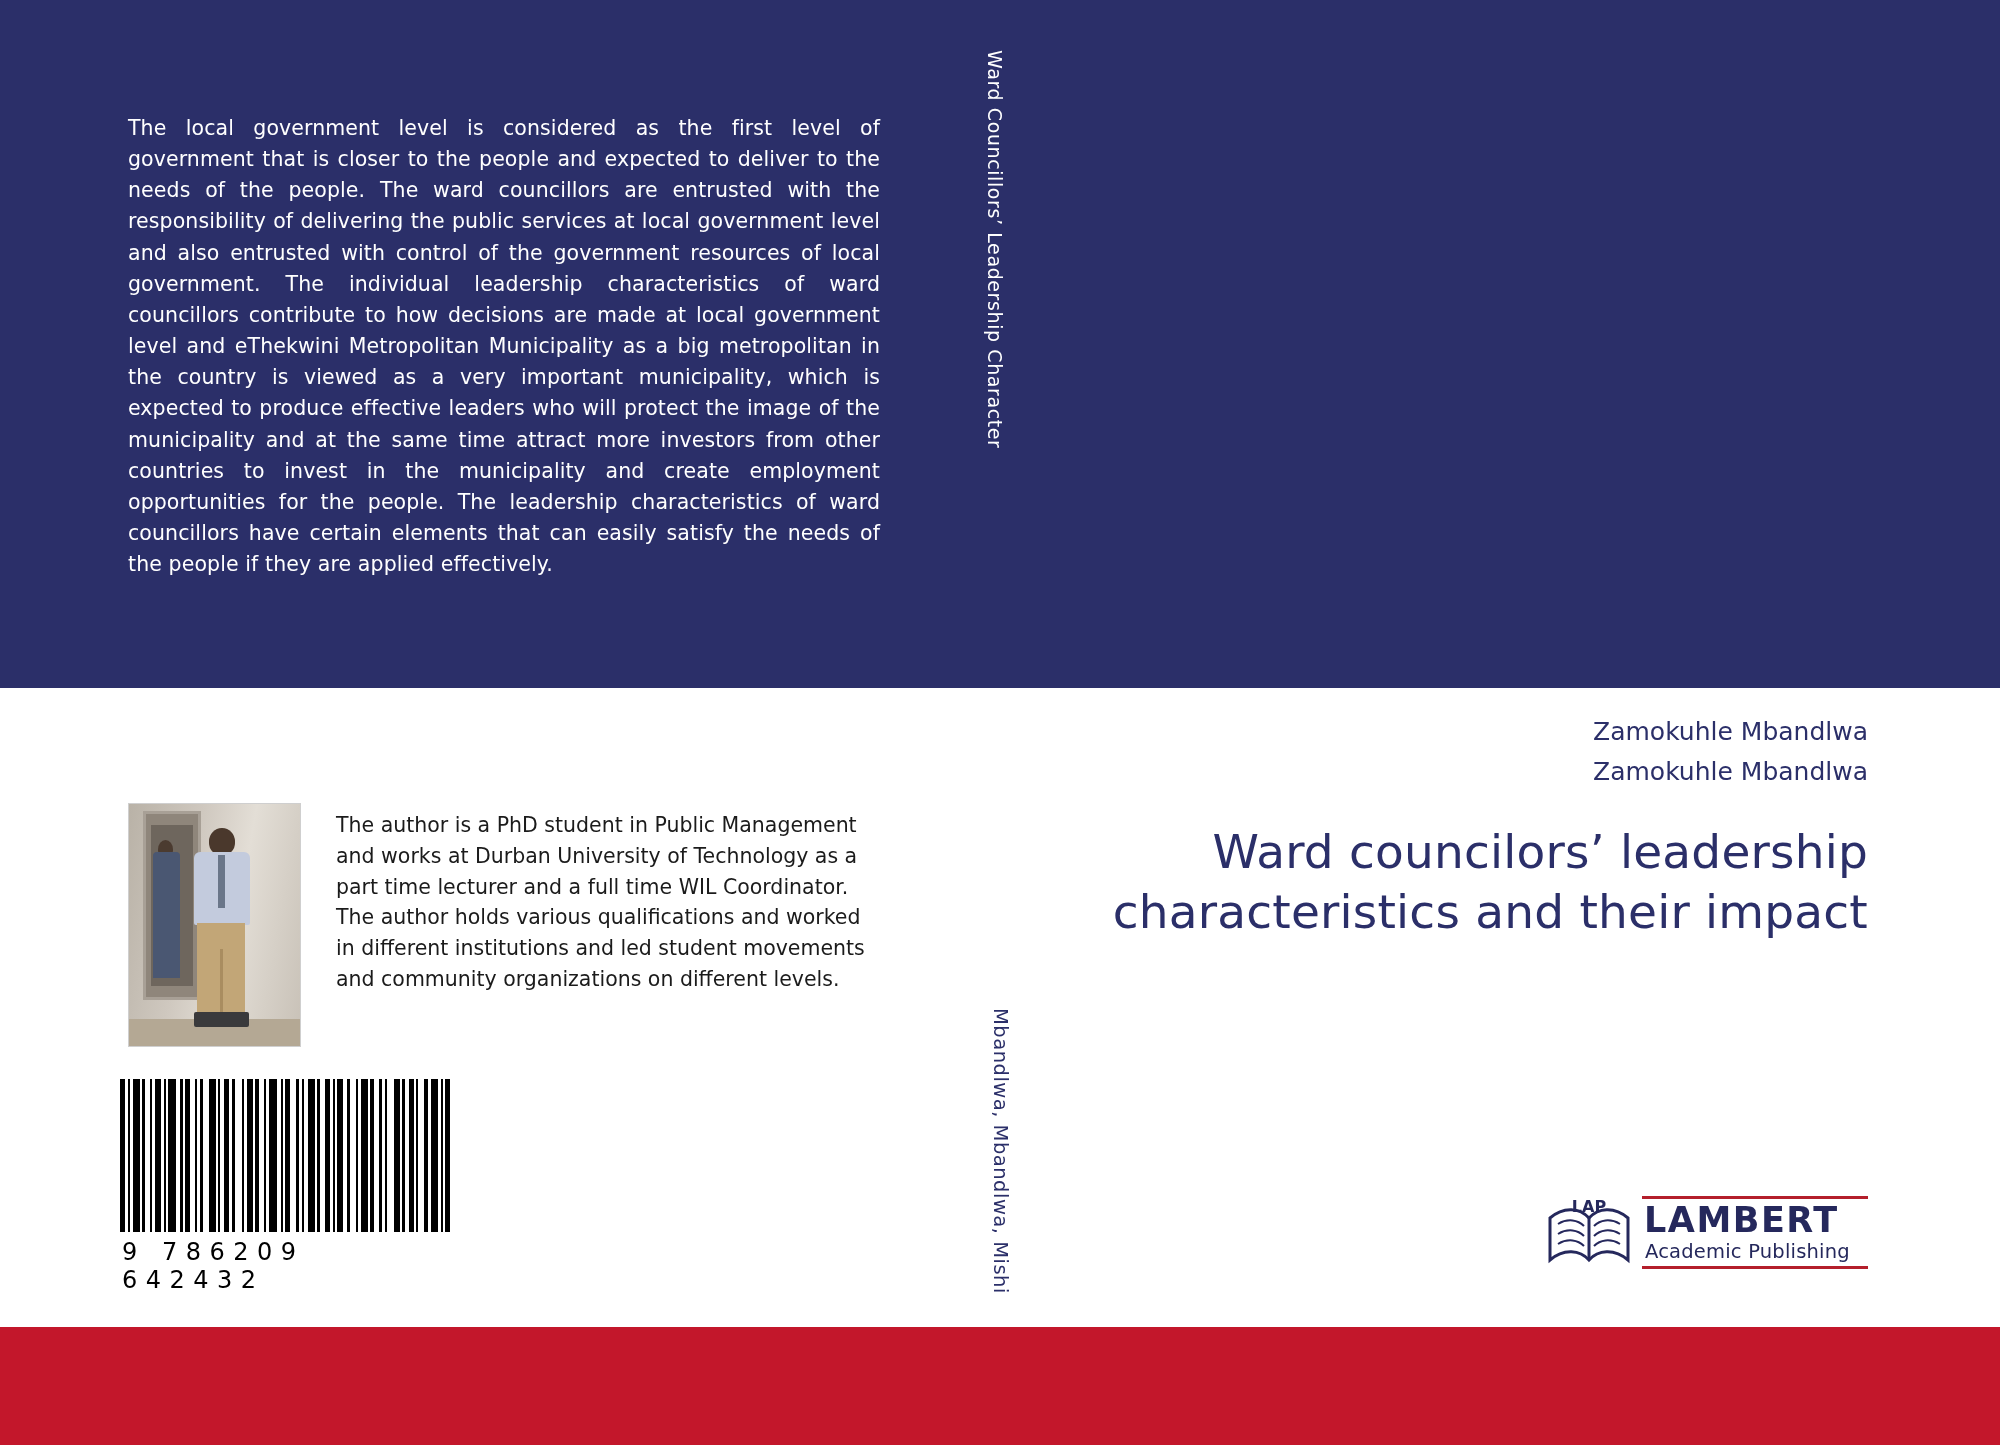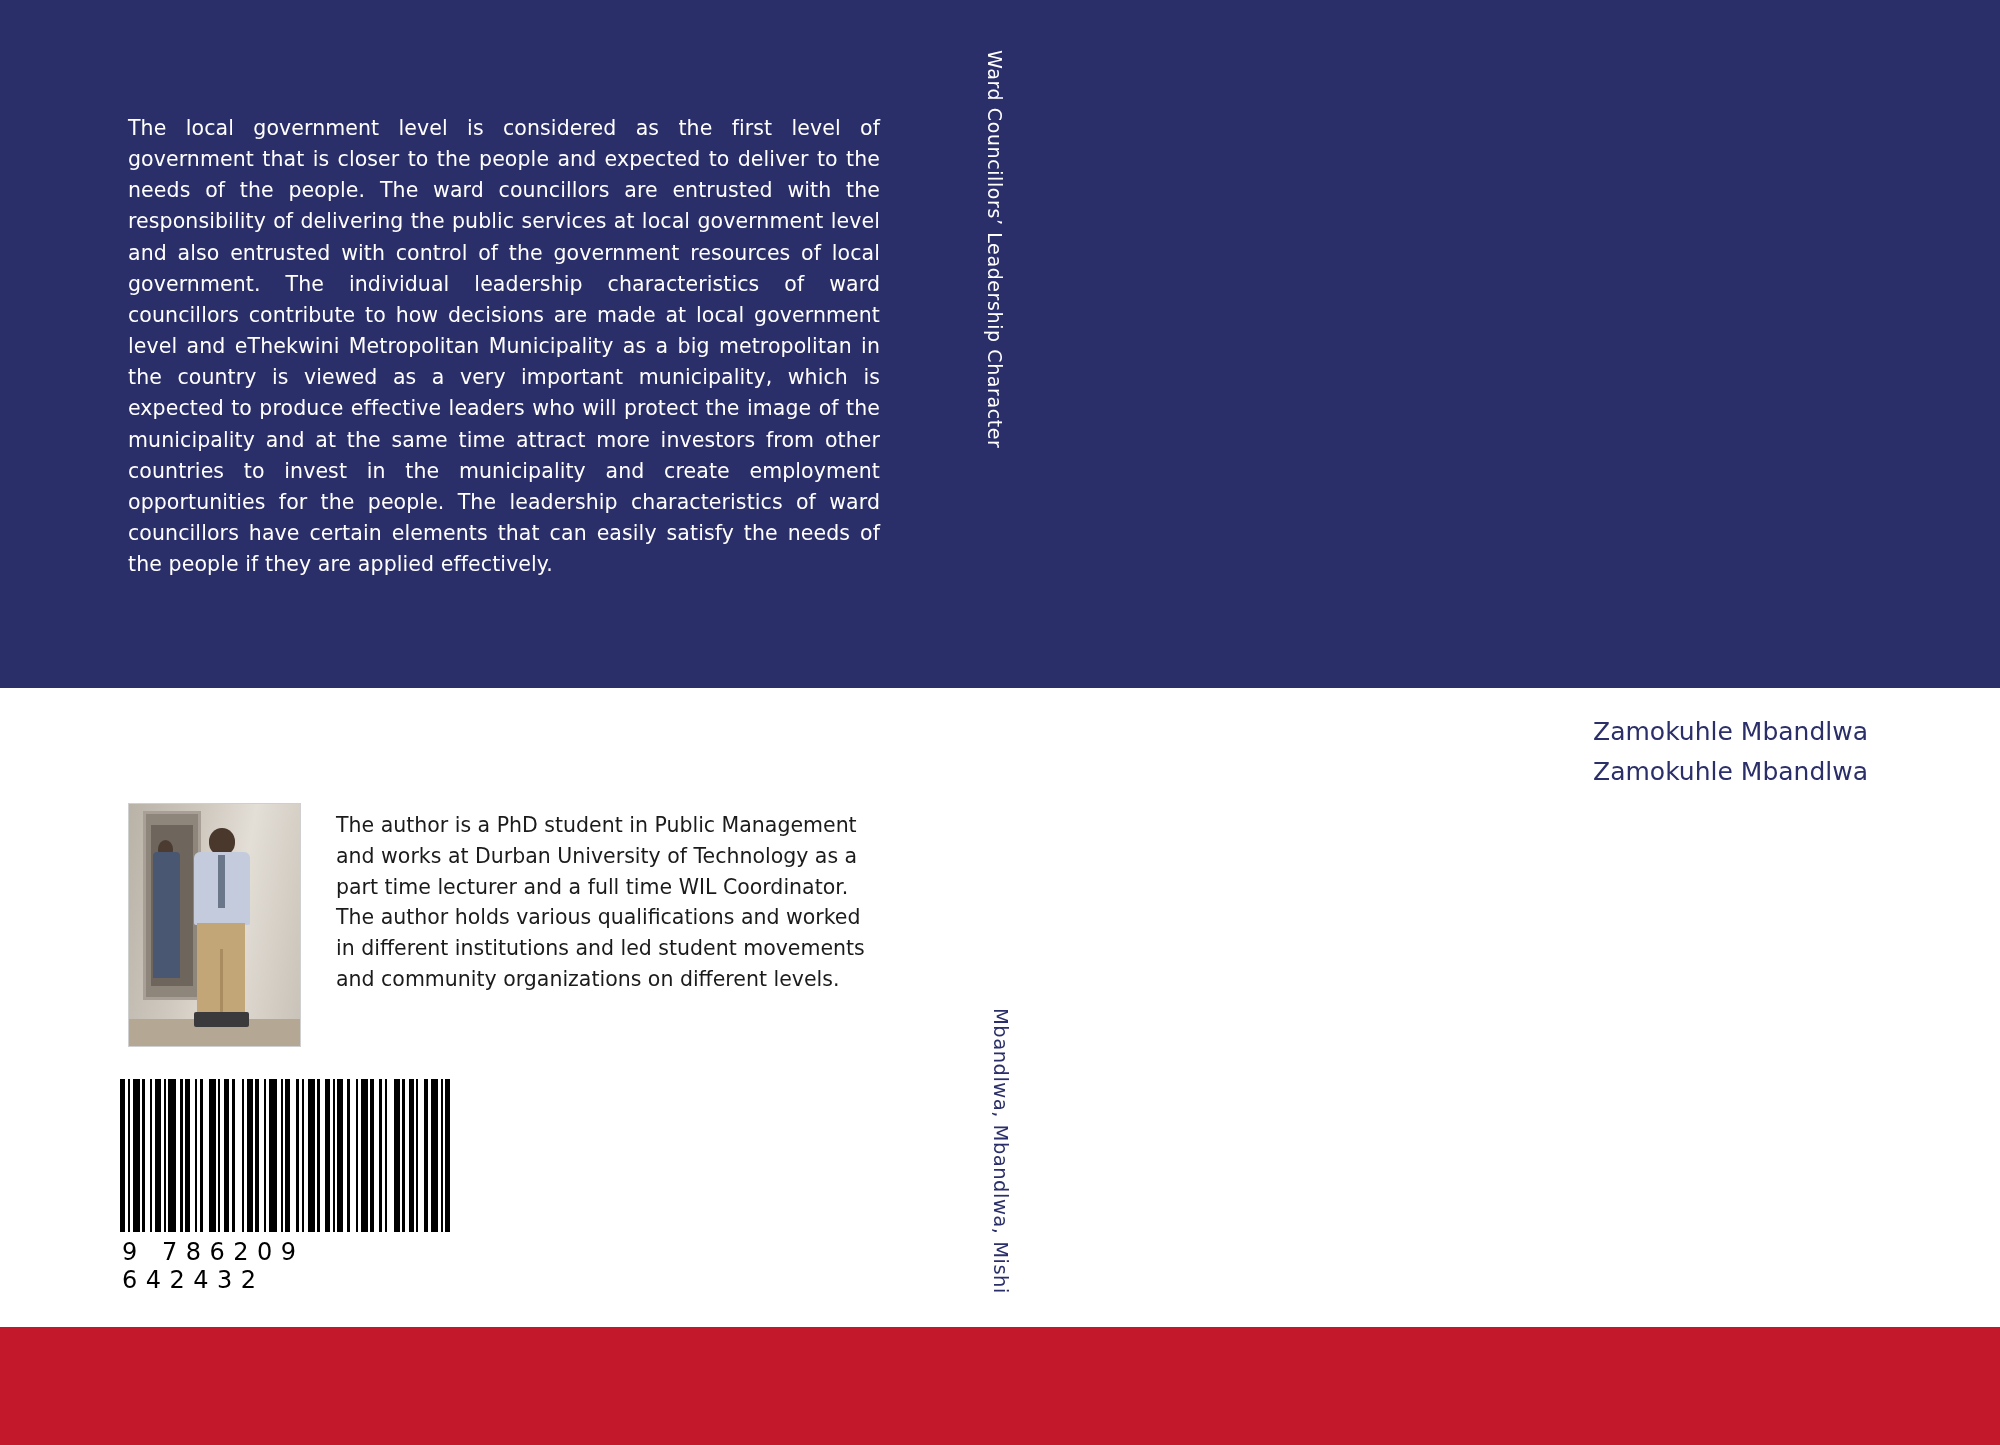--- a/index.html
+++ b/index.html
@@ -379,16 +379,38 @@
       <i style="width:5px"></i>
     </div>
     <div class="barcode-digits">9 786209 642432</div>
   </div>
 
   <div class="front-authors">
     <div>Zamokuhle Mbandlwa</div>
     <div>Zamokuhle Mbandlwa</div>
   </div>
 
-
-
+  <div class="front-title">Ward councilors’ leadership characteristics and their impact</div>
+
+
+  <div class="logo">
+    <div class="logo-book">
+      <svg viewBox="0 0 86 76" width="86" height="76">
+        <path d="M4 20 C18 8, 34 10, 43 20 C52 10, 68 8, 82 20 L82 62 C68 50, 52 52, 43 62 C34 52, 18 50, 4 62 Z" fill="#ffffff" stroke="#25285c" stroke-width="3"></path>
+        <path d="M43 20 L43 62" stroke="#25285c" stroke-width="3"></path>
+        <path d="M12 26 C22 20, 32 22, 38 28" stroke="#25285c" stroke-width="2" fill="none"></path>
+        <path d="M12 36 C22 30, 32 32, 38 38" stroke="#25285c" stroke-width="2" fill="none"></path>
+        <path d="M12 46 C22 40, 32 42, 38 48" stroke="#25285c" stroke-width="2" fill="none"></path>
+        <path d="M48 28 C54 22, 64 20, 74 26" stroke="#25285c" stroke-width="2" fill="none"></path>
+        <path d="M48 38 C54 32, 64 30, 74 36" stroke="#25285c" stroke-width="2" fill="none"></path>
+        <path d="M48 48 C54 42, 64 40, 74 46" stroke="#25285c" stroke-width="2" fill="none"></path>
+        <text x="43" y="14" font-family="DejaVu Sans, sans-serif" font-size="16" font-weight="bold" fill="#25285c" text-anchor="middle">LAP</text>
+      </svg>
+    </div>
+    <div class="logo-text">
+      <div class="logo-rule"></div>
+      <div class="logo-lambert">LAMBERT</div>
+      <div class="logo-sub">Academic Publishing</div>
+      <div class="logo-rule"></div>
+    </div>
+  </div>
 
 </div>
 
 </body></html>

